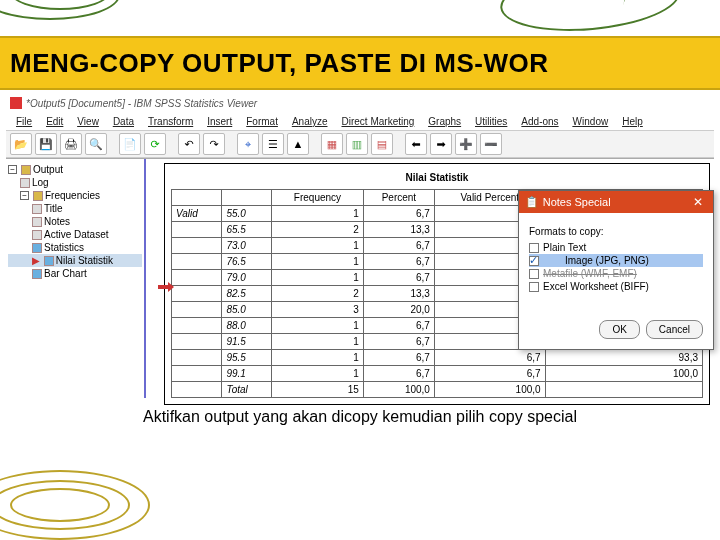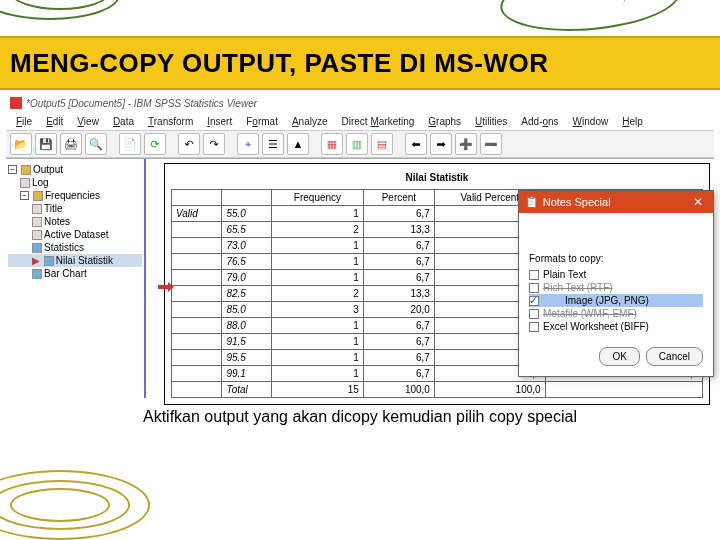--- a/index.html
+++ b/index.html
@@ -7,21 +7,21 @@
   .slide-bg { position: absolute; inset: 0; }
   .deco-top { position: absolute; top: -20px; left: 0; width: 720px; height: 80px; }
   .oval { position: absolute; border: 2px solid #4a7a29; border-radius: 50%; }
   .spiral { position: absolute; right: 40px; top: -10px; width: 180px; height: 60px; border: 2px solid #4a7a29; border-radius: 50%; transform: rotate(-5deg); }
   .spiral::after { content: ""; position: absolute; right: -5px; top: 20px; width: 60px; height: 30px; border-top: 2px solid #4a7a29; border-radius: 50%; }
   .yellow-band { position: absolute; top: 36px; left: 0; right: 0; height: 54px; background: #f5c518; border-top: 2px solid #c9a30f; border-bottom: 2px solid #c9a30f; display: flex; align-items: center; padding-left: 10px; }
   .yellow-band h1 { font-size: 26px; font-weight: 900; color: #000; letter-spacing: 0.5px; }
   .spss { position: absolute; top: 94px; left: 6px; width: 708px; background: #fff; }
   .titlebar { height: 18px; display: flex; align-items: center; gap: 4px; padding: 0 4px; color: #555; font-size: 10px; font-style: italic; }
   .titlebar .ico { width: 12px; height: 12px; background: #d33; }
-  .menubar { height: 18px; display: flex; align-items: center; gap: 2px; padding: 0 4px; font-size: 10px; color: #222; }
+  .menubar { height: 18px; display: flex; align-items: center; gap: 2px; padding: 0 4px; font-size: 10px; color: #222; text-decoration: underline; }
   .menubar span { padding: 2px 6px; cursor: default; }
   .menubar span u { text-decoration: underline; }
   .toolbar { height: 28px; background: #f3f3f3; border-top: 1px solid #ccc; border-bottom: 1px solid #ccc; display: flex; align-items: center; padding: 0 4px; gap: 3px; }
   .tbtn { width: 22px; height: 22px; background: #fff; border: 1px solid #bbb; border-radius: 2px; display: flex; align-items: center; justify-content: center; font-size: 11px; }
   .tbtn.sep { border: none; background: transparent; width: 6px; }
   .workspace { display: flex; height: 240px; background: #fff; border-top: 1px solid #aaa; }
   .outline { width: 140px; border-right: 2px solid #6a6ad0; padding: 4px 2px; font-size: 10px; color: #000; }
   .tree-row { display: flex; align-items: center; gap: 2px; padding: 1px 0; white-space: nowrap; }
   .tree-row.ind1 { padding-left: 12px; }
   .tree-row.ind2 { padding-left: 24px; }
@@ -37,21 +37,21 @@
   .outer-box { border: 1px solid #000; padding: 6px; }
   .tbl-title { text-align: center; font-size: 10px; font-weight: bold; padding: 2px 0 6px; }
   table.stats { border-collapse: collapse; width: 100%; font-size: 10px; }
   table.stats th, table.stats td { border: 1px solid #666; padding: 2px 4px; }
   table.stats th { font-weight: normal; text-align: center; }
   table.stats td { text-align: right; }
   table.stats td.lbl { text-align: left; font-style: italic; }
   .dialog { position: absolute; top: 190px; right: 6px; width: 196px; background: #fff; border: 1px solid #666; box-shadow: 2px 2px 6px rgba(0,0,0,.3); font-size: 10px; }
   .dlg-title { height: 22px; background: #d8481f; color: #fff; display: flex; align-items: center; justify-content: space-between; padding: 0 6px; font-size: 11px; }
   .dlg-title .x { width: 18px; text-align: center; cursor: default; font-size: 12px;}
-  .dlg-body { padding: 0 10px; margin-top: 40px; }
+  .dlg-body { padding: 13px 10px; }
   .dlg-body .grp { margin-bottom: 4px; }
   .dlg-body label { display: flex; align-items: center; gap: 4px; padding: 1px 0; }
   .dlg-body label.hl { background: #a7c7f0; gap: 26px; }
   .chk { width: 10px; height: 10px; border: 1px solid #777; background: #fff; display: inline-block; position: relative; }
   .chk.on::after { content: "✓"; position: absolute; top: -3px; left: -1px; font-size: 11px; color: #1558b0; }
   .dlg-btns { display: flex; justify-content: flex-end; gap: 6px; padding: 6px 10px 10px; }
   .dlg-btns button { font-size: 10px; padding: 3px 12px; border: 1px solid #888; background: #f4f4f4; border-radius: 8px; }
   .caption { position: absolute; top: 408px; left: 0; right: 0; text-align: center; font-size: 16px; color: #000; }
   .deco-ovals { position: absolute; pointer-events: none; }
   .strike { text-decoration: line-through; color: #888; }
@@ -290,24 +290,20 @@
         <span>Notes Special</span>
       </span>
     <span class="x">✕</span>
   </div>
   <div class="dlg-body">
     <div class="grp">Formats to copy:</div>
     <label>
         <span class="chk"></span>
         <span>Plain Text</span>
       </label>
-    <label class="strike">
-        <span class="chk"></span>
-        <span>Rich Text (RTF)</span>
-      </label>
     <label class="hl">
         <span class="chk on"></span>
         <span>Image (JPG, PNG)</span>
       </label>
     <label class="strike">
         <span class="chk"></span>
         <span>Metafile (WMF, EMF)</span>
       </label>
     <label>
         <span class="chk"></span>

